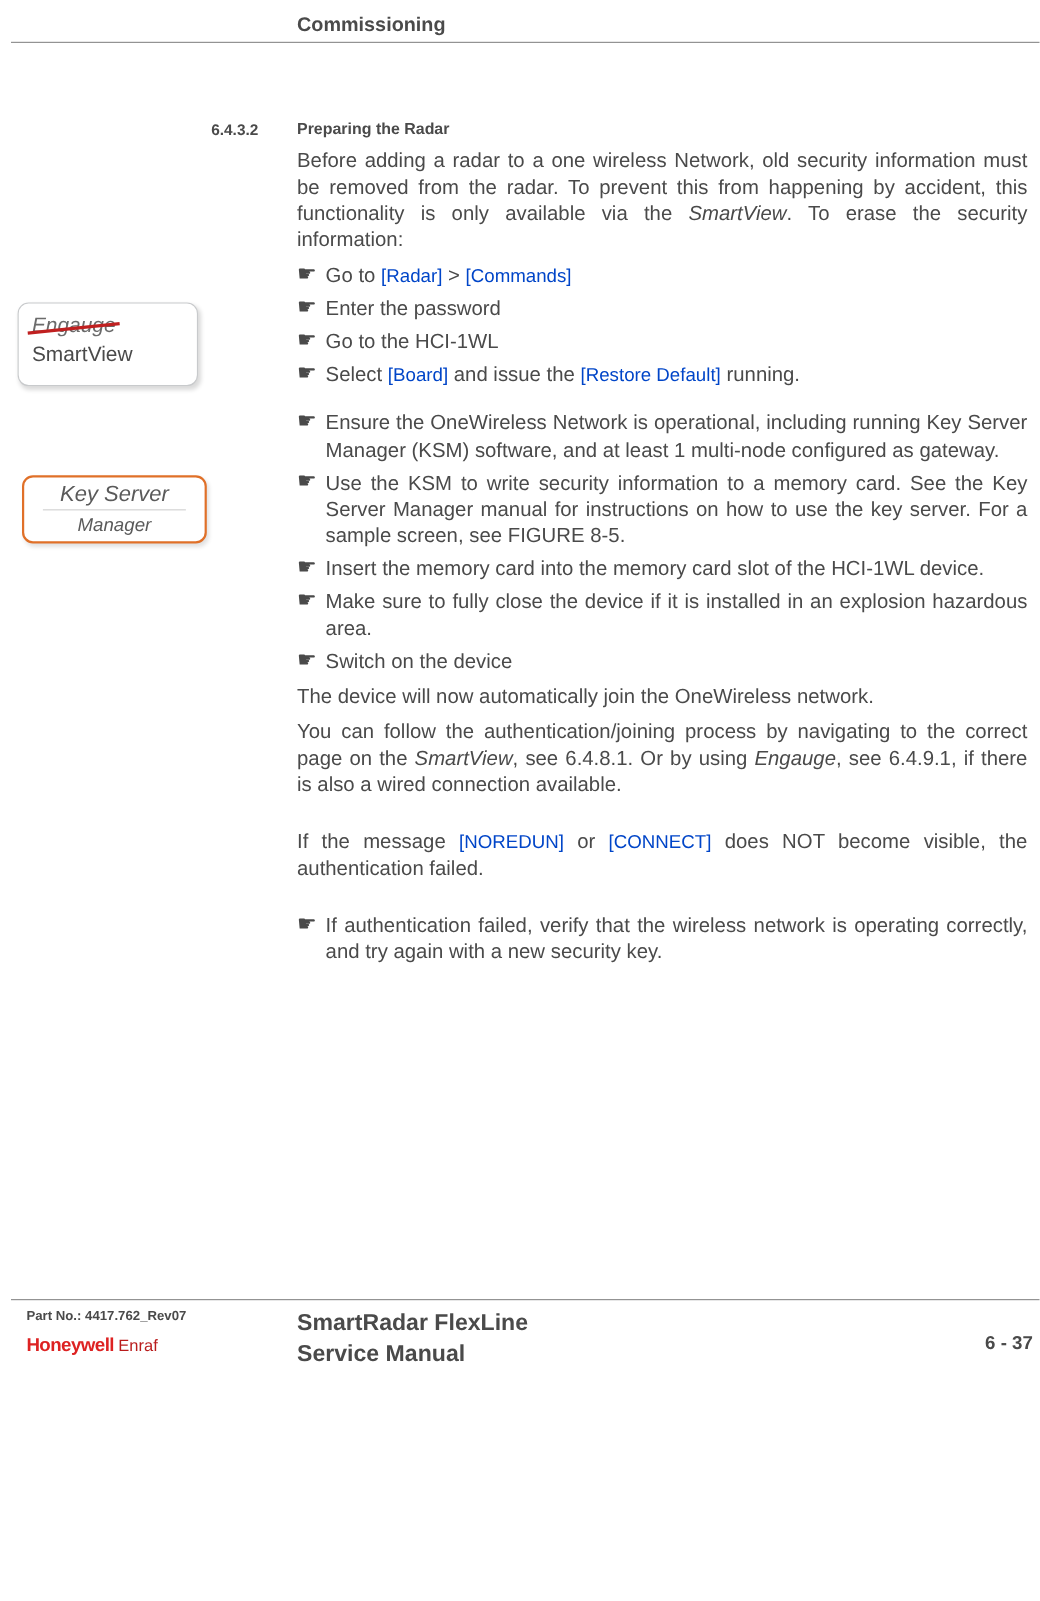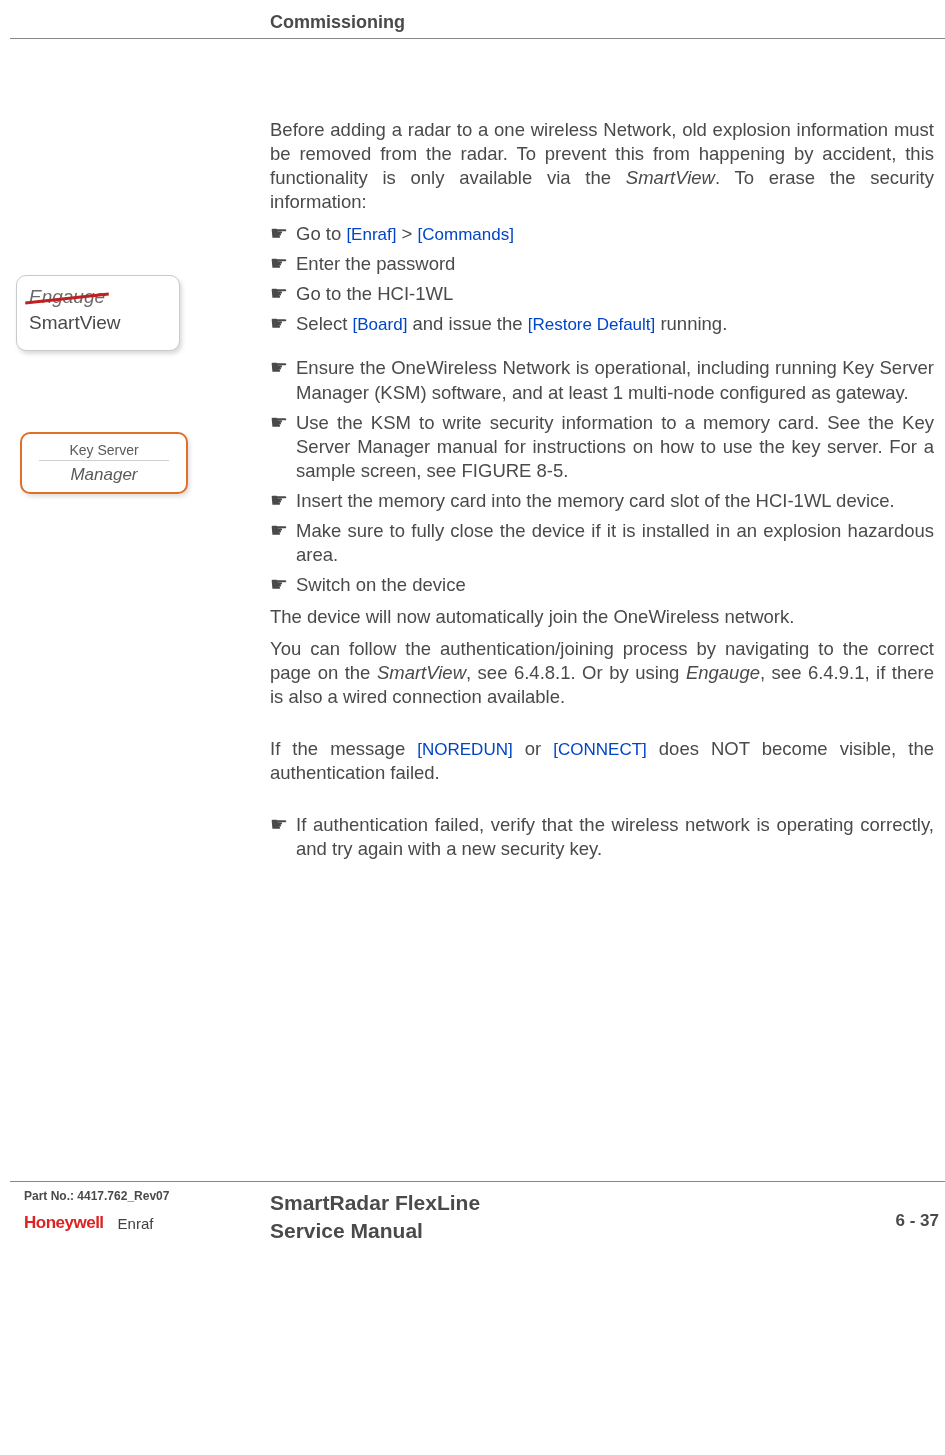--- a/index.html
+++ b/index.html
@@ -18,30 +18,30 @@
   .ui-ref { color: #0045c8; font-family: Arial, Helvetica, sans-serif; font-size: 17px; }
   .italic { font-style: italic; }
   
   .smartview-box { position: absolute; top: 275px; left: 6px; width: 164px; height: 76px; background: #fff; border: 1px solid #c8cacc; border-radius: 10px; box-shadow: 2px 3px 4px rgba(0,0,0,0.15); }
   .smartview-inner { padding: 10px 12px 10px 12px; font-family: Arial, sans-serif; }
   .smartview-word1-wrap { position: relative; display: inline-block; }
   .smartview-word1 { font-size: 19px; color: #6b6b6b; font-style: italic; }
   .strike { position: absolute; left: -4px; right: -4px; top: 48%; height: 3px; background: #c02020; transform: rotate(-6deg); }
   .smartview-word2 { font-size: 19px; color: #4a4a4a; margin-top: 4px; }
   .keyserver-box { position: absolute; top: 432px; left: 10px; width: 168px; height: 62px; background: #fff; border: 2px solid #e07028; border-radius: 10px; box-shadow: 2px 3px 4px rgba(0,0,0,0.12); display:flex; flex-direction:column; align-items:center; justify-content:center; }
-  .keyserver-line1 { font-size: 14px; color: #5a5a5a; }
+  .keyserver-line1 { font-style: italic; font-size: 20px; color: #5a5a5a; }
   .keyserver-line2 { font-style: italic; font-size: 17px; color: #5a5a5a; margin-top: 2px; }
   .keyserver-sep { width: 130px; height: 1px; background: #cfcfcf; margin: 2px 0; }
   
   .footer { position: absolute; bottom: 0; left: 0; width: 945px; }
   .footer-line { position: absolute; top: 0; left: 0; width: 945px; height: 1px; background: #888; }
   .footer-left { position: absolute; top: 8px; left: 14px; font-weight: bold; font-size: 12px; color: #4a4a4a; }
-  .footer-logo { position: absolute; top: 32px; left: 14px; display:flex; align-items:center; gap:14px; }
+  .footer-logo { position: absolute; top: 32px; left: 14px; display:flex; align-items:center; gap:4px; }
   .hw { font-weight: bold; font-size: 17px; color: #d22; letter-spacing: -0.5px; }
-  .enraf { font-size: 15px; color: #404040; }
+  .enraf { font-size: 15px; color: #b91c1c; }
   .footer-mid { position: absolute; top: 8px; left: 260px; font-weight: bold; font-size: 21px; color: #4a4a4a; line-height: 1.35; }
   .footer-page { position: absolute; top: 30px; right: 16px; font-weight: bold; font-size: 17px; color: #4a4a4a; padding-left: 15px; }
   .composed { display: inline; }
 </style>
 </head>
 <body>
 
 <div class="page">
   <div class="header-title">Commissioning</div>
   <div class="header-line"></div>
@@ -57,29 +57,33 @@
   </div>
 
   <div class="keyserver-box">
     <div class="keyserver-line1">Key Server</div>
     <div class="keyserver-sep"></div>
     <div class="keyserver-line2">Manager</div>
   </div>
 
   <div class="content">
 
+    <div class="section-row">
+      <div class="section-num">6.4.3.2</div>
+      <div class="section-title">Preparing the Radar</div>
+    </div>
 
     <div class="body-para">
-      <span class="composed">Before adding a  radar to a one wireless Network, old explosion information must be removed from the radar. To prevent this from happening by accident, this functionality is only available via the </span><span class="composed italic">SmartView</span><span class="composed">. To erase the security information:</span>
+      <span class="composed">Before adding a  radar to a one wireless Network, old security information must be removed from the radar. To prevent this from happening by accident, this functionality is only available via the </span><span class="composed italic">SmartView</span><span class="composed">. To erase the security information:</span>
     </div>
 
     <div class="bullet-row">
       <div class="bullet-icon">☛</div>
       <div class="bullet-text">
-        <span class="composed">Go to </span><span class="composed ui-ref">[Enraf]</span><span class="composed"> &gt; </span><span class="composed ui-ref">[Commands]</span>
+        <span class="composed">Go to </span><span class="composed ui-ref">[Radar]</span><span class="composed"> &gt; </span><span class="composed ui-ref">[Commands]</span>
       </div>
     </div>
 
     <div class="bullet-row">
       <div class="bullet-icon">☛</div>
       <div class="bullet-text">Enter the password</div>
     </div>
 
     <div class="bullet-row">
       <div class="bullet-icon">☛</div>

